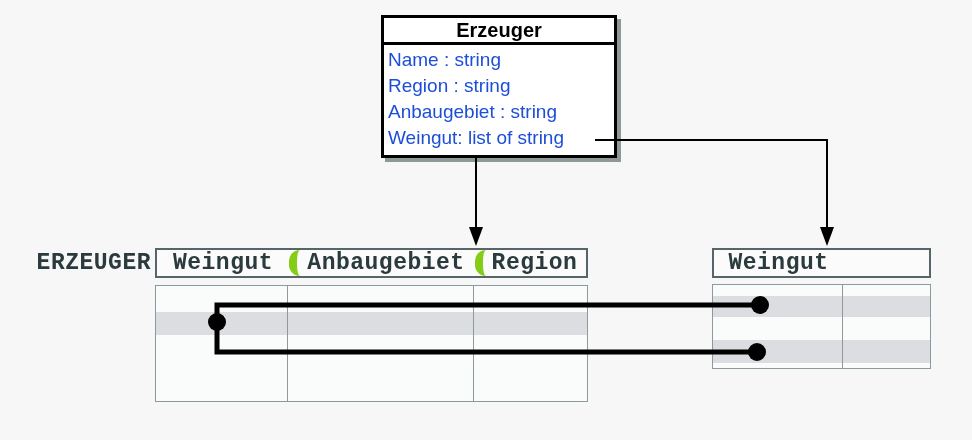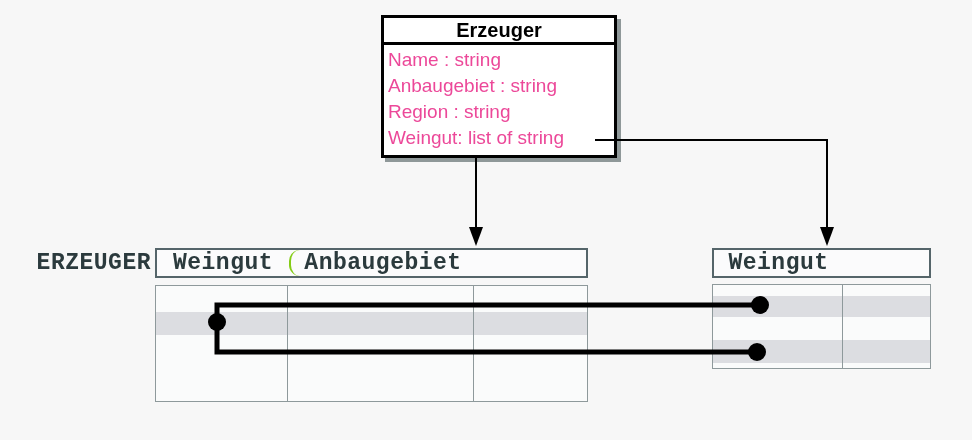--- a/index.html
+++ b/index.html
@@ -6,38 +6,38 @@
   .stage{position:relative;width:972px;height:440px;background:#f7f7f7;overflow:hidden;
          font-family:"Liberation Sans","DejaVu Sans",sans-serif;}
 
   
   .class-box{position:absolute;left:381px;top:15px;width:236px;height:143px;
              box-sizing:border-box;border:3px solid #000;background:#fff;
              box-shadow:4px 4px 0 #8f9899;}
   .class-box .title{height:24px;line-height:24px;border-bottom:3px solid #000;
                     text-align:center;font-weight:bold;font-size:20px;color:#000;}
   .class-box .attrs{padding:2px 0 0 4px;}
-  .class-box .attr{font-size:19px;line-height:26px;color:#ec4899;white-space:nowrap;}
+  .class-box .attr{font-size:19px;line-height:26px;color:#1d4ed8;white-space:nowrap;}
 
   
   .tbl-label{position:absolute;top:248px;height:30px;line-height:30px;width:120px;
              text-align:right;font-family:"Liberation Mono","DejaVu Sans Mono",monospace;
              font-weight:bold;font-size:23px;letter-spacing:.5px;color:#2b3a3d;}
   .lbl-erzeuger{left:31px;}
   .lbl-winzer{left:585px;}
 
   
   .tbl-header{position:absolute;top:248px;height:30px;box-sizing:border-box;
               border:2px solid #55656a;background:#fbfbfc;display:flex;}
   .hdr-erzeuger{left:155px;width:433px;}
   .hdr-winzer{left:712px;width:219px;}
   .tbl-header .cell{box-sizing:border-box;height:100%;line-height:26px;text-align:center;
               font-family:"Liberation Mono","DejaVu Sans Mono",monospace;font-weight:bold;
               font-size:23px;letter-spacing:.5px;color:#2b3a3d;overflow:hidden;}
-  .tbl-header .cell + .cell{border-left:2px solid #84cc16;border-radius:11px;}
+  .tbl-header .cell + .cell{border-left:8px solid #84cc16;border-radius:11px;}
   .hdr-erzeuger .c1{width:132px;} .hdr-erzeuger .c2{width:186px;} .hdr-erzeuger .c3{flex:1;}
   .hdr-winzer .c1{width:129px;} .hdr-winzer .c2{flex:1;}
 
   
   .tbl-body{position:absolute;box-sizing:border-box;border:1px solid #8e999b;background:#fafbfb;}
   .body-erzeuger{left:155px;top:285px;width:433px;height:117px;}
   .body-winzer{left:712px;top:284px;width:219px;height:85px;}
   .vdiv{position:absolute;top:0;bottom:0;width:1px;background:#8e999b;}
   .body-erzeuger .d1{left:131px;} .body-erzeuger .d2{left:317px;}
   .body-winzer .d1{left:129px;}
@@ -51,30 +51,31 @@
 </style>
 </head>
 <body>
 
 <div class="stage">
 
   <div class="class-box">
     <div class="title">Erzeuger</div>
     <div class="attrs">
       <div class="attr">Name : string</div>
+      <div class="attr">Region : string</div>
       <div class="attr">Anbaugebiet : string</div>
-      <div class="attr">Region : string</div>
       <div class="attr">Weingut: list of string</div>
     </div>
   </div>
 
   <div class="tbl-label lbl-erzeuger">ERZEUGER</div>
   <div class="tbl-header hdr-erzeuger">
     <div class="cell c1">Weingut</div>
     <div class="cell c2">Anbaugebiet</div>
+    <div class="cell c3">Region</div>
   </div>
   <div class="tbl-body body-erzeuger">
     <div class="hband band1"></div>
     <div class="vdiv d1"></div>
     <div class="vdiv d2"></div>
   </div>
 
   <div class="tbl-header hdr-winzer">
     <div class="cell c1">Weingut</div>
   </div>

